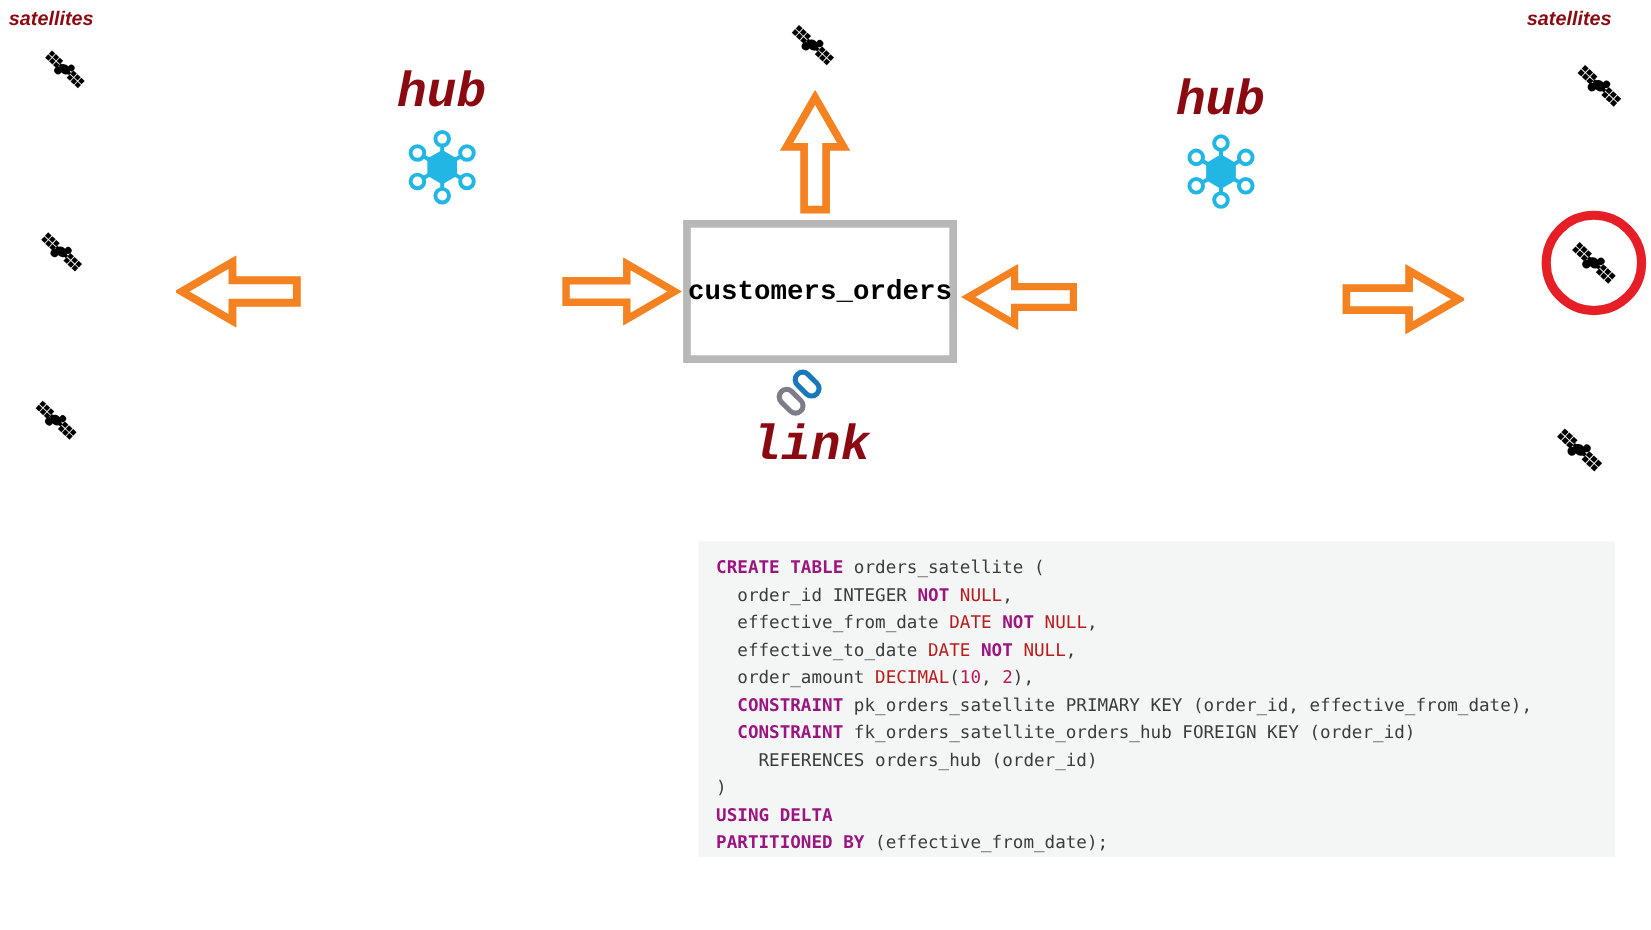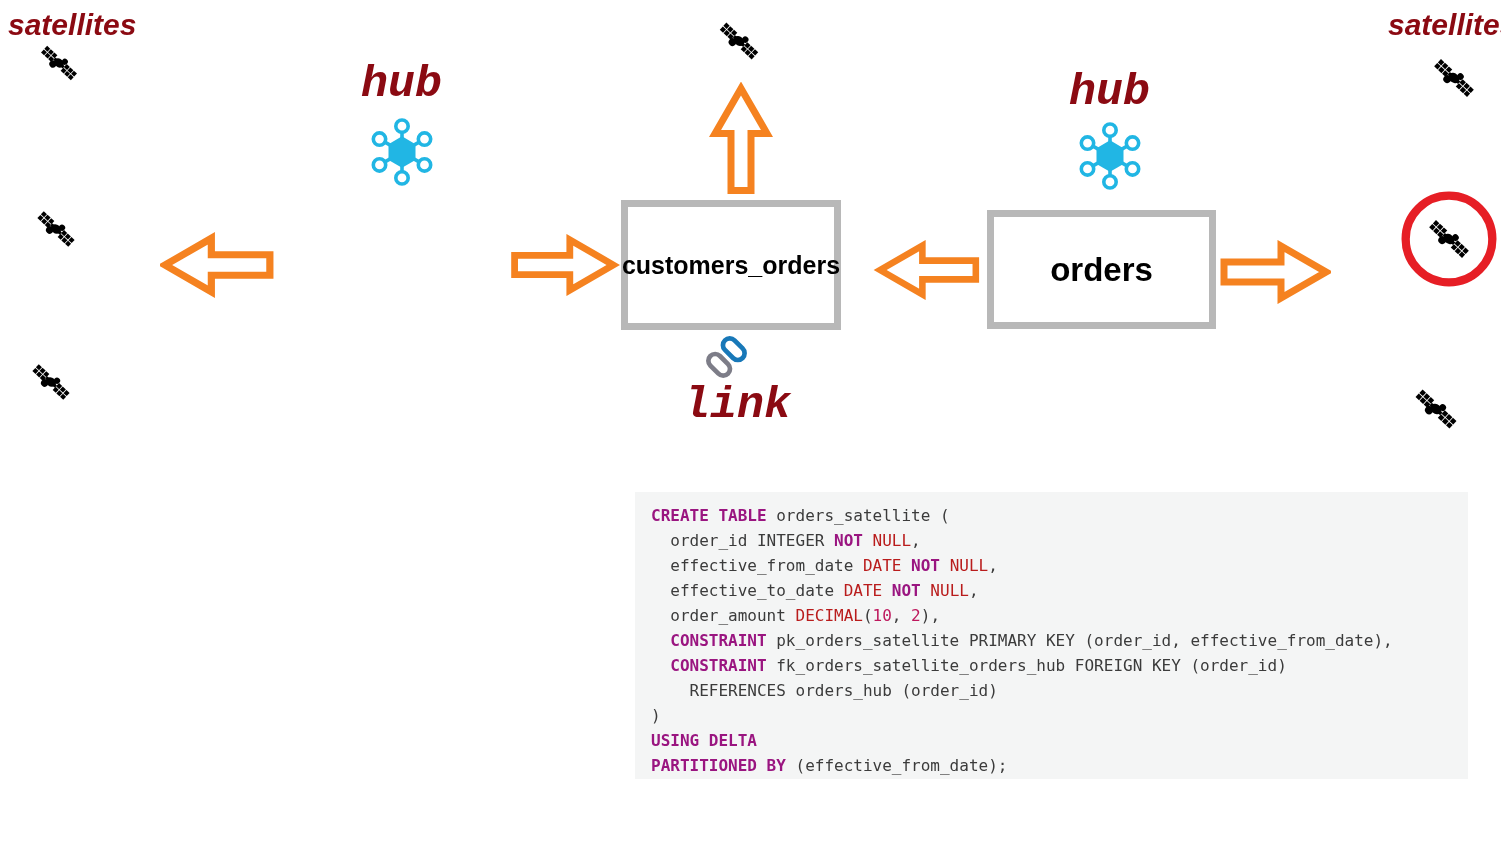--- a/index.html
+++ b/index.html
@@ -3,21 +3,21 @@
 <meta charset="utf-8">
 <style>
   * { margin:0; padding:0; box-sizing:border-box; }
   html,body { background:#ffffff; }
   body { font-family:"Liberation Sans", sans-serif; }
   .canvas { position:relative; width:1501px; height:845px; background:#ffffff; overflow:hidden; }
   .abs { position:absolute; }
   .icon svg { display:block; width:100%; height:100%; }
 
   .lbl { position:absolute; font-style:italic; font-weight:bold; color:#8b0a12; white-space:nowrap; line-height:1.1; }
-  .lbl-sm { font-size:30px; }
+  .lbl-sm { font-size:18px; }
   .lbl-lg { font-size:45px;font-family:Liberation Mono, monospace; }
 
   .node { position:absolute; border:7px solid #b8b8b8; background:#ffffff; display:flex; align-items:center; justify-content:center; font-weight:bold; color:#000; letter-spacing:0px; }
   .node-lg { font-size:33px; }
   .node-md { font-size:25px; }
 
   .codeblock { position:absolute; background:#f4f5f5; font-family:"DejaVu Sans Mono","Liberation Mono",monospace; font-size:16px; line-height:25px; white-space:pre; color:#3b3b3b; padding:11px 10px 0 16px; overflow:hidden; }
   .tok-kw   { color:#9a1580; font-weight:bold; }
   .tok-type { color:#b91c1c; }
   .tok-num  { color:#be185d; }
@@ -154,21 +154,21 @@
           <rect x="90" y="61" width="11" height="11"></rect>
           <rect x="103" y="61" width="11" height="11"></rect>
         </g>
       </svg>
     </span>
   <span class="abs icon" style="left:709px; top:82px; width:64px; height:115px;">
       <svg viewBox="0 0 64 112">
         <polygon points="22,107 22,50 6,50 32,5 58,50 42,50 42,107" fill="#ffffff" stroke="#f58220" stroke-width="7" stroke-linejoin="miter"></polygon>
       </svg>
     </span>
-  <div class="node node-md" style="left:621px; top:200px; width:220px; height:130px;">
+  <div class="node node-md" style="left:621px; top:200px; width:249px; height:130px;font-family:Liberation Mono, monospace;">
     <span>customers_orders</span>
   </div>
   <span class="abs icon" style="left:702px; top:332px; width:50px; height:50px;">
       <svg viewBox="0 0 48 48" fill="none">
         <rect x="4.5" y="25" width="24" height="13" rx="6.5" transform="rotate(45 16.5 31.5)" stroke="#7d7d88" stroke-width="4.5"></rect>
         <rect x="18.5" y="10" width="24" height="13" rx="6.5" transform="rotate(45 30.5 16.5)" stroke="#1878b8" stroke-width="4.5"></rect>
       </svg>
     </span>
   <div class="lbl lbl-lg" style="left:683px; top:381px;">link</div>
 
@@ -193,23 +193,20 @@
         <g fill="#ffffff" stroke="#21b6e4" stroke-width="3.2">
           <circle cx="32" cy="9" r="5.5"></circle>
           <circle cx="52" cy="20.5" r="5.5"></circle>
           <circle cx="52" cy="43.5" r="5.5"></circle>
           <circle cx="32" cy="55" r="5.5"></circle>
           <circle cx="12" cy="43.5" r="5.5"></circle>
           <circle cx="12" cy="20.5" r="5.5"></circle>
         </g>
       </svg>
     </span>
-  <div class="node node-lg" style="left:987px; top:210px; width:229px; height:119px;">
-    <span>orders</span>
-  </div>
   <span class="abs icon" style="left:1219px; top:240px; width:112px; height:64px;">
       <svg viewBox="0 0 112 64">
         <polygon points="5,22 62,22 62,6 107,32 62,58 62,42 5,42" fill="#ffffff" stroke="#f58220" stroke-width="7" stroke-linejoin="miter"></polygon>
       </svg>
     </span>
 
   <div class="lbl lbl-sm" style="left:1388px; top:8px;">satellites</div>
   <span class="abs icon" style="left:1422px; top:46px; width:64px; height:64px;">
       <svg viewBox="0 0 120 120">
         <g fill="#000000" transform="rotate(43 60 60) translate(60 60) scale(0.78) translate(-60 -60)">

